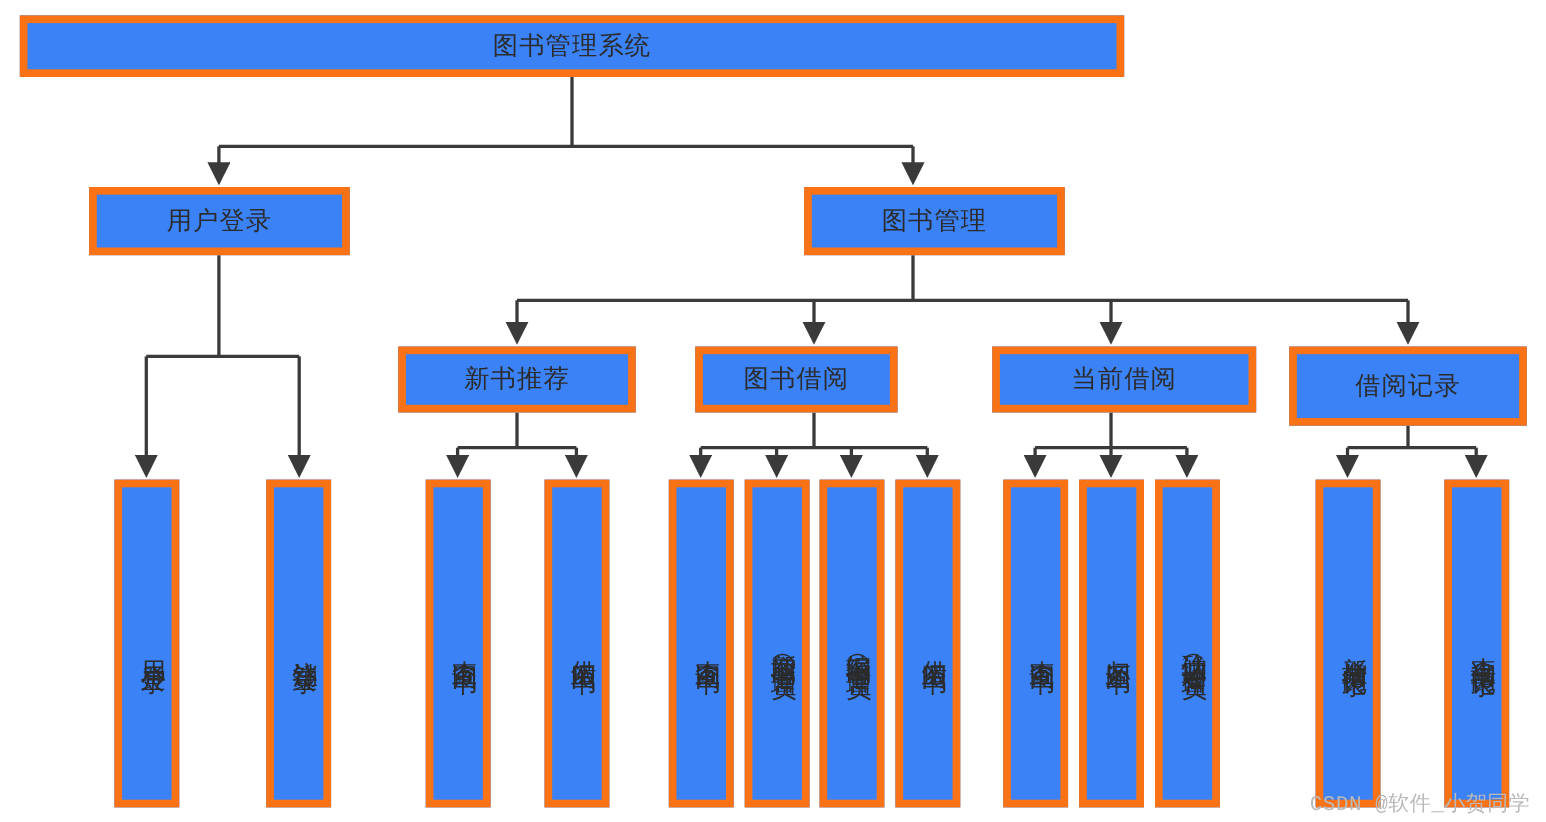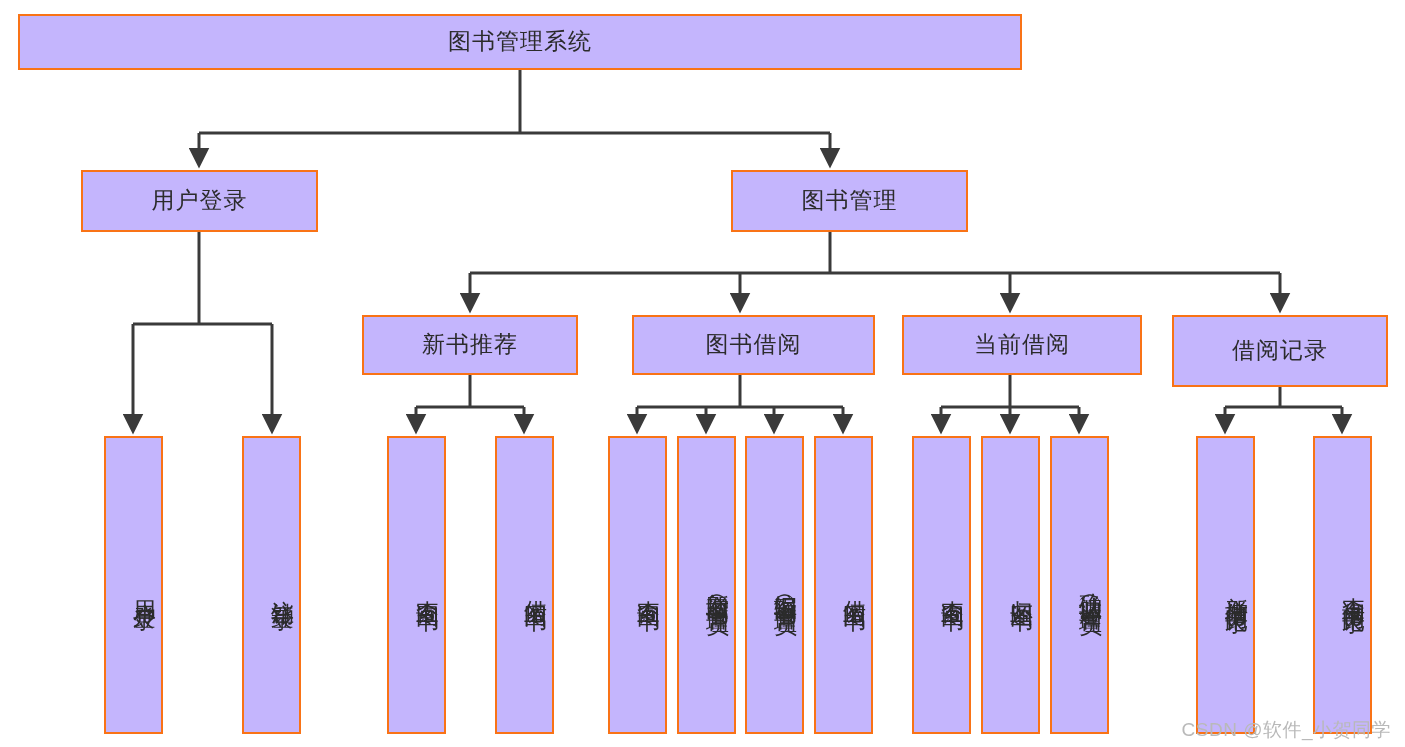--- a/index.html
+++ b/index.html
@@ -23,22 +23,22 @@
     position: absolute;
     left: 0;
     top: 0;
     width: 1405px;
     height: 747px;
     pointer-events: none;
   }
   .node {
     position: absolute;
     box-sizing: border-box;
-    background: #c4b5fd;
-    border: 2px solid #f97316;
+    background: #3b82f6;
+    border: 7px solid #f97316;
     display: flex;
     align-items: center;
     justify-content: center;
     color: #2b2b2b;
     z-index: 2;
   }
   .node.horiz {
     font-size: 23px;
     letter-spacing: 1px;
     line-height: 1.2;
@@ -57,20 +57,21 @@
   }
   .watermark {
     position: absolute;
     right: 14px;
     bottom: 4px;
     font-size: 19px;
     color: #b9b9b9;
     letter-spacing: 0.5px;
     z-index: 3;
     white-space: nowrap;
+    font-family: Liberation Mono, monospace;
   }
 </style>
 </head>
 <body>
 
 <div id="diagram-root">
 
   <svg class="connectors" viewBox="0 0 1405 747" xmlns="http://www.w3.org/2000/svg">
     <defs>
       <marker id="arrow" viewBox="0 0 12 12" refX="6" refY="6" markerWidth="7" markerHeight="7" orient="auto-start-reverse">
@@ -128,21 +129,21 @@
   <div class="node horiz" style="left:81px; top:170px; width:237px; height:62px;">
     <span class="label">用户登录</span>
   </div>
   <div class="node horiz" style="left:711px; top:170px; width:237px; height:62px;margin-left:20px;">
     <span class="label">图书管理</span>
   </div>
 
   <div class="node horiz" style="left:362px; top:315px; width:216px; height:60px;">
     <span class="label">新书推荐</span>
   </div>
-  <div class="node horiz" style="left:632px; top:315px; width:243px; height:60px;">
+  <div class="node horiz" style="left:632px; top:315px; width:184px; height:60px;">
     <span class="label">图书借阅</span>
   </div>
   <div class="node horiz" style="left:902px; top:315px; width:240px; height:60px;">
     <span class="label">当前借阅</span>
   </div>
   <div class="node horiz" style="left:1172px; top:315px; width:216px; height:72px;">
     <span class="label">借阅记录</span>
   </div>
 
   <div class="node vert" style="left:104px; top:436px; width:59px; height:298px;">

